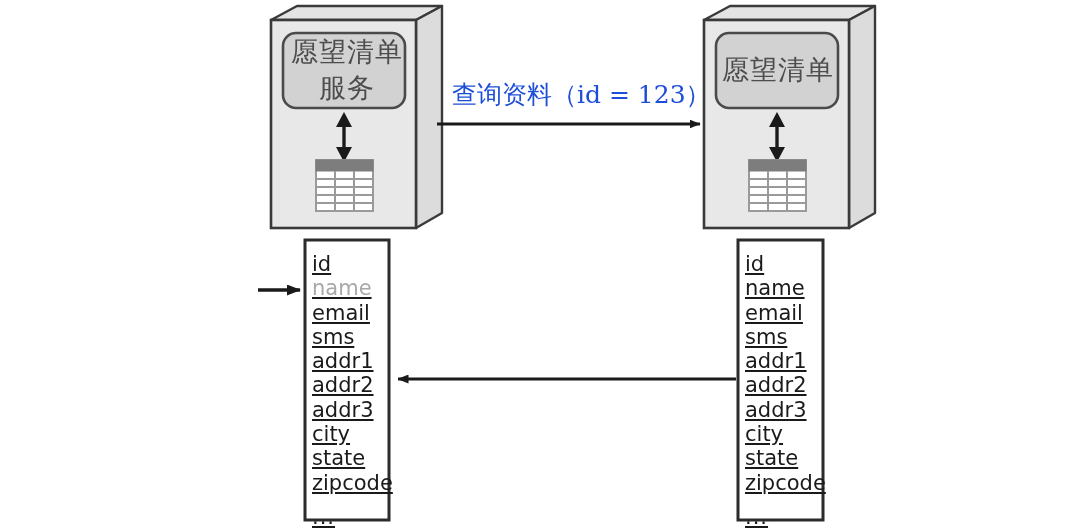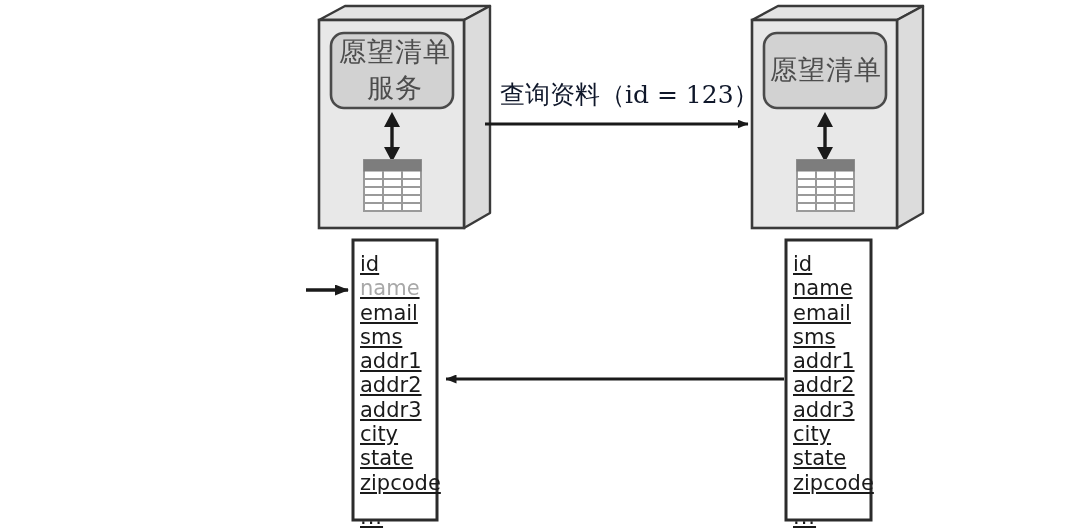--- a/index.html
+++ b/index.html
@@ -13,21 +13,20 @@
     position: relative;
     overflow: hidden;
     font-family: "DejaVu Sans", "Liberation Sans", sans-serif;
   }
   #canvas {
     position: absolute;
     left: 0;
     top: 0;
     width: 900px;
     height: 531px;
-    margin-left: 48px;
   }
   .svg-layer {
     position: absolute;
     left: 0;
     top: 0;
     width: 1080px;
     height: 531px;
   }
   
   .svc-label {
@@ -49,21 +48,21 @@
     left: 712px;
     top: 52px;
     width: 132px;
   }
   #edge-label {
     position: absolute;
     left: 452px;
     top: 78px;
     width: 250px;
     text-align: center;
-    color: #0f172a;
+    color: #1d4ed8;
     font-family: "DejaVu Serif", "Liberation Serif", serif;
     font-size: 25px;
     line-height: 33px;
     white-space: nowrap;
   }
   .field-list {
     position: absolute;
     font-family: "DejaVu Sans", "Liberation Sans", sans-serif;
     font-size: 21px;
     line-height: 24.3px;

